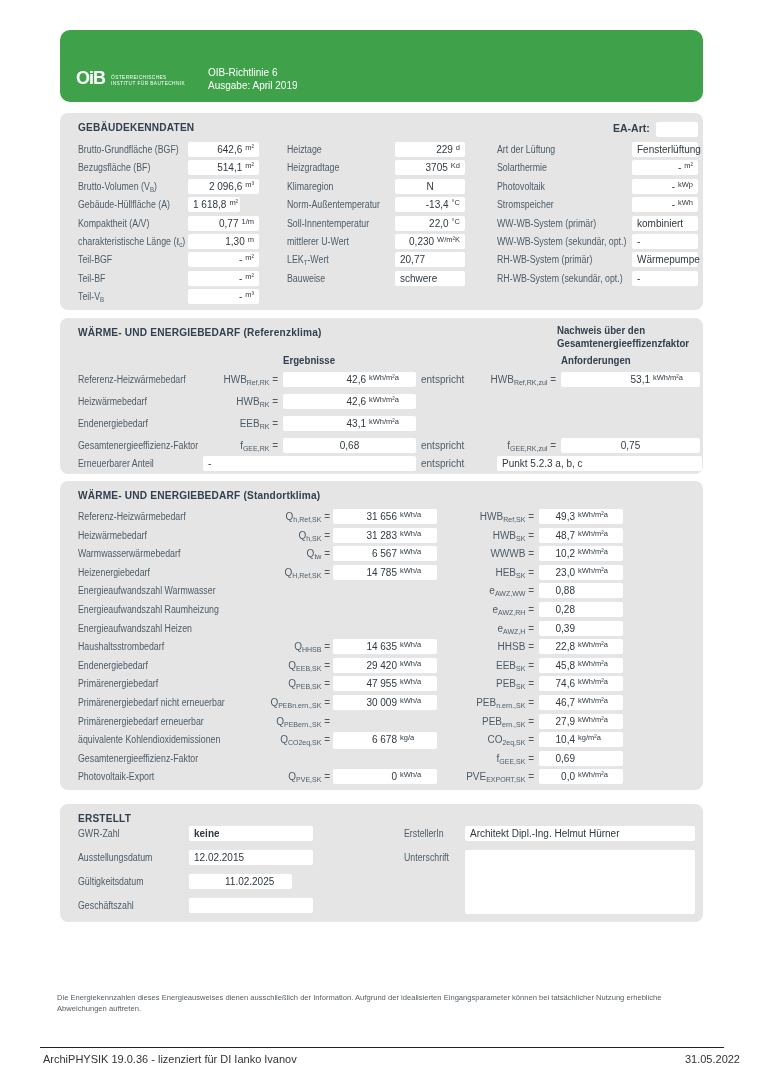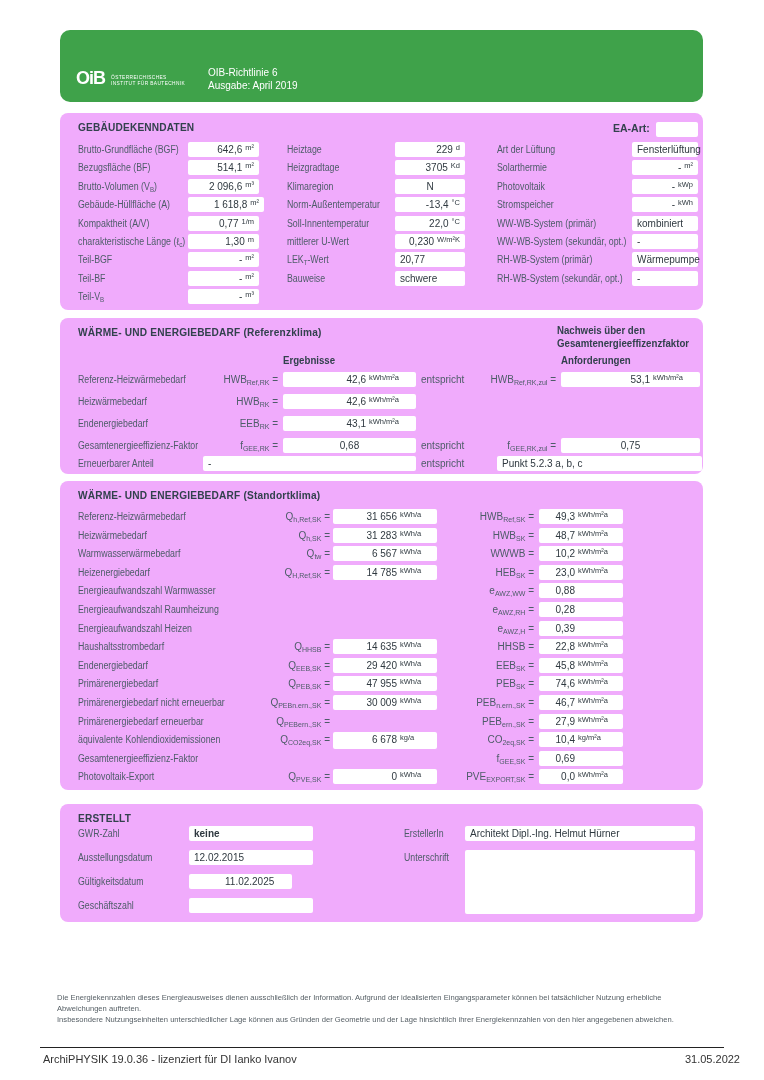--- a/index.html
+++ b/index.html
@@ -16,21 +16,21 @@
   }
   .hdr-title{
     position:absolute;left:16px;top:6px;font-size:25px;font-weight:bold;
     letter-spacing:-.3px;white-space:nowrap;
   }
   .logo{position:absolute;left:16px;top:40px;display:flex;align-items:flex-start;}
   .logo-mark{font-size:18px;font-weight:bold;line-height:16px;letter-spacing:-1px;}
   .logo-org{margin-left:6px;margin-top:5px;font-size:4.8px;letter-spacing:.4px;line-height:5.5px;}
   .richtlinie{position:absolute;left:148px;top:36px;font-size:10px;line-height:13px;}
   
-  .panel{position:absolute;left:60px;width:643px;background:#f0abfc;border-radius:8px;}
+  .panel{position:absolute;left:60px;width:643px;background:#e5e5e5;border-radius:8px;}
   .sec-title{
     position:absolute;left:18px;top:8px;font-weight:bold;font-size:11px;color:#32414d;
     transform:scaleX(.92);transform-origin:0 50%;white-space:nowrap;letter-spacing:.2px;
   }
   .lbl{
     position:absolute;font-size:10px;color:#4d5c68;white-space:nowrap;
     line-height:15px;height:15px;transform:scaleX(.88);transform-origin:0 50%;
   }
   .sym{
     position:absolute;font-size:10px;color:#4d5c68;white-space:nowrap;
@@ -93,21 +93,21 @@
     <div class="vbox" style="left: 128px; top: 47.4px; width: 71px;">
       <span class="val">514,1</span>
       <span class="unit u-g">m²</span>
     </div>
     <div class="lbl" style="left: 18px; top: 65.8px;"><span>Brutto-Volumen (V</span><span class="sub">B</span><span>)</span></div>
     <div class="vbox" style="left: 128px; top: 65.8px; width: 71px;">
       <span class="val">2 096,6</span>
       <span class="unit u-g">m³</span>
     </div>
     <div class="lbl" style="left: 18px; top: 84.2px;"><span>Gebäude-Hüllfläche (A)</span></div>
-    <div class="vbox" style="left: 128px; top: 84.2px; width: 76px;">
+    <div class="vbox" style="left: 128px; top: 84.2px; width: 52px;">
       <span class="val">1 618,8</span>
       <span class="unit u-g">m²</span>
     </div>
     <div class="lbl" style="left: 18px; top: 102.6px;"><span>Kompaktheit (A/V)</span></div>
     <div class="vbox" style="left: 128px; top: 102.6px; width: 71px;">
       <span class="val">0,77</span>
       <span class="unit u-g">1/m</span>
     </div>
     <div class="lbl" style="left: 18px; top: 121px;"><span>charakteristische Länge (ℓ</span><span class="sub">c</span><span>)</span></div>
     <div class="vbox" style="left: 128px; top: 121px; width: 71px;">
@@ -425,17 +425,16 @@
     <div class="lbl" style="left: 344px; top: 22px;"><span>ErstellerIn</span></div>
     <div class="vbox" style="left: 405px; top: 22px; width: 230px;">
       <span class="val left">Architekt Dipl.-Ing. Helmut Hürner</span>
     </div>
     <div class="lbl" style="left: 344px; top: 46px;"><span>Unterschrift</span></div>
     <div class="bigbox" style="height: 64px; left: 405px; top: 46px; width: 230px;"></div>
   </div>
 
 <div class="disclaimer">
   <div>Die Energiekennzahlen dieses Energieausweises dienen ausschließlich der Information. Aufgrund der idealisierten Eingangsparameter können bei tatsächlicher Nutzung erhebliche Abweichungen auftreten.</div>
-  <div>Insbesondere Nutzungseinheiten unterschiedlicher Lage können aus Gründen der Geometrie und der Lage hinsichtlich ihrer Energiekennzahlen von den hier angegebenen abweichen.</div>
 </div>
 <div class="foot-rule"></div>
 <div class="foot-left">ArchiPHYSIK 19.0.36 - lizenziert für DI Ianko Ivanov</div>
 <div class="foot-right">31.05.2022</div>
 
 </body></html>

